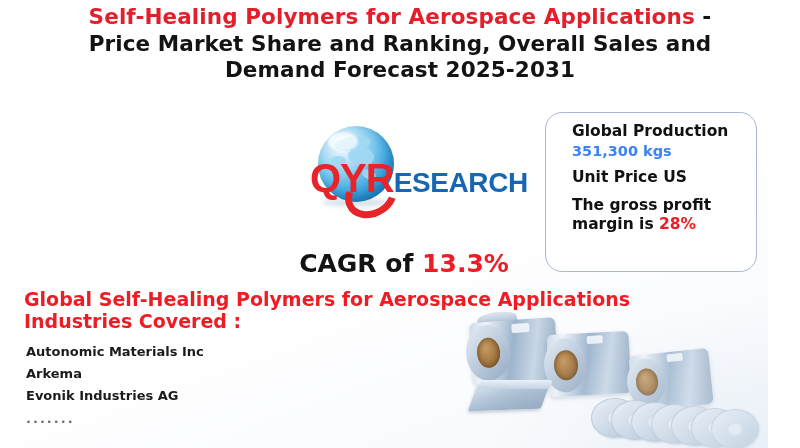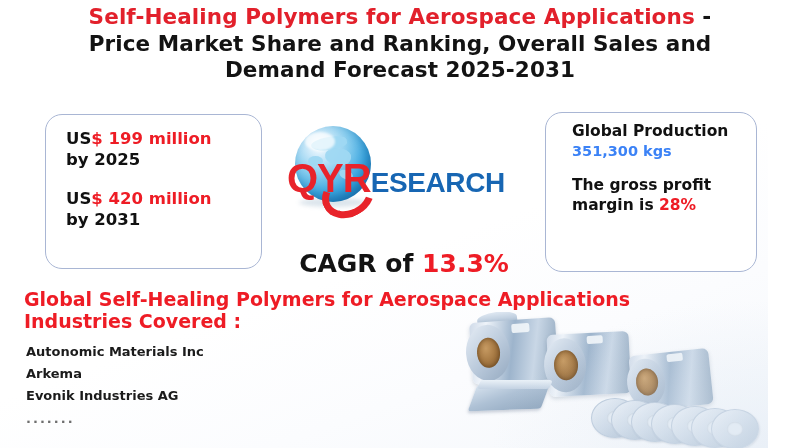--- a/index.html
+++ b/index.html
@@ -83,21 +83,21 @@
     font-size: 14.5px;
     font-weight: bold;
     color: #3b82f6;
     line-height: 1.30;
     white-space: nowrap;
   }
 
   
   #logo {
     position: absolute;
-    left: 281px;
+    left: 304px;
     top: 126px;
     width: 232px;
     height: 84px;
   }
   .globe {
     position: absolute;
     left: 14px;
     top: 0px;
     width: 76px;
     height: 76px;
@@ -332,35 +332,27 @@
 <body>
 
 <div id="infographic">
 
   <div class="title-block">
     <div class="title-line l1"><span>Self-Healing Polymers for Aerospace Applications</span><span class="dash"> -</span></div>
     <div class="title-line l2">Price Market Share and Ranking, Overall Sales and</div>
     <div class="title-line l3">Demand Forecast 2025-2031</div>
   </div>
 
-  <div class="info-box" id="box-left">
-    <div class="box-inner">
-      <div class="stat-line"><span>US</span><span class="red">$ 199 million</span></div>
-      <div class="stat-line">by 2025</div>
-      <div class="stat-gap"></div>
-      <div class="stat-line"><span>US</span><span class="red">$ 420 million</span></div>
-      <div class="stat-line">by 2031</div>
-    </div>
-  </div>
 
   <div class="info-box" id="box-right">
     <div class="box-inner">
       <div class="stat-line">Global Production</div>
       <div class="sub-red">351,300 kgs</div>
       <div class="stat-gap"></div>
+      <div class="stat-line">Unit Price US</div>
       <div class="stat-gap"></div>
       <div class="stat-line">The gross profit</div>
       <div class="stat-line"><span>margin is </span><span class="red">28%</span></div>
     </div>
   </div>
 
   <div id="logo">
     <div class="globe-shadow"></div>
     <div class="globe">
       <div class="land l1"></div>

